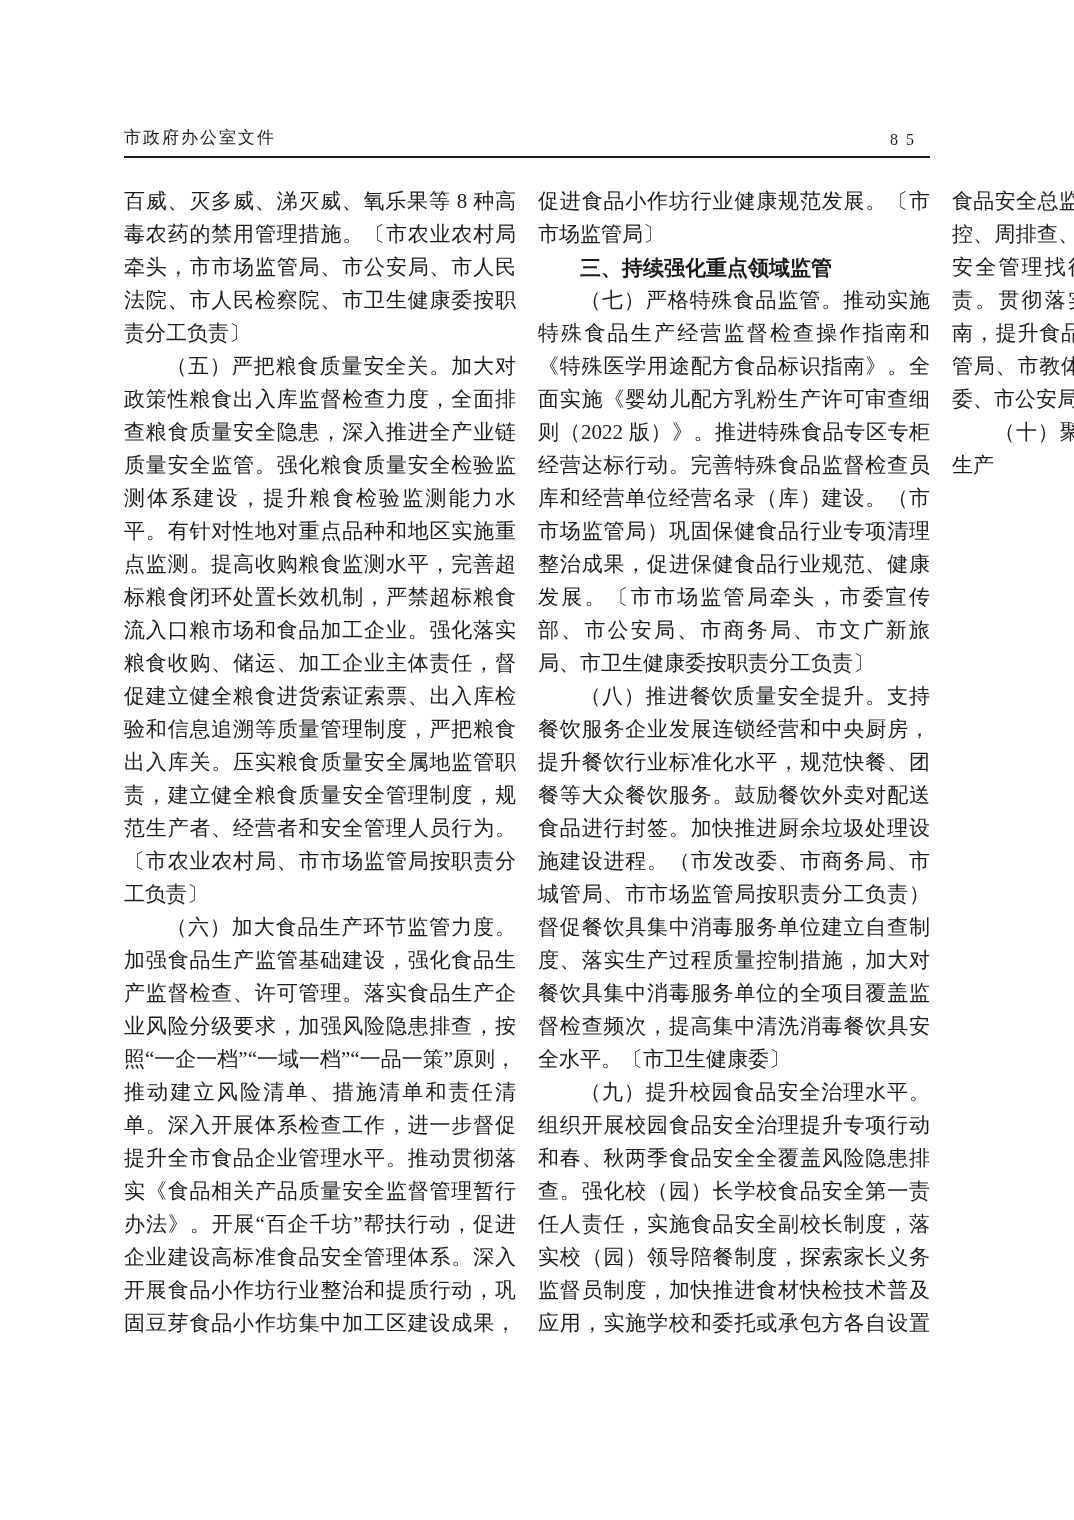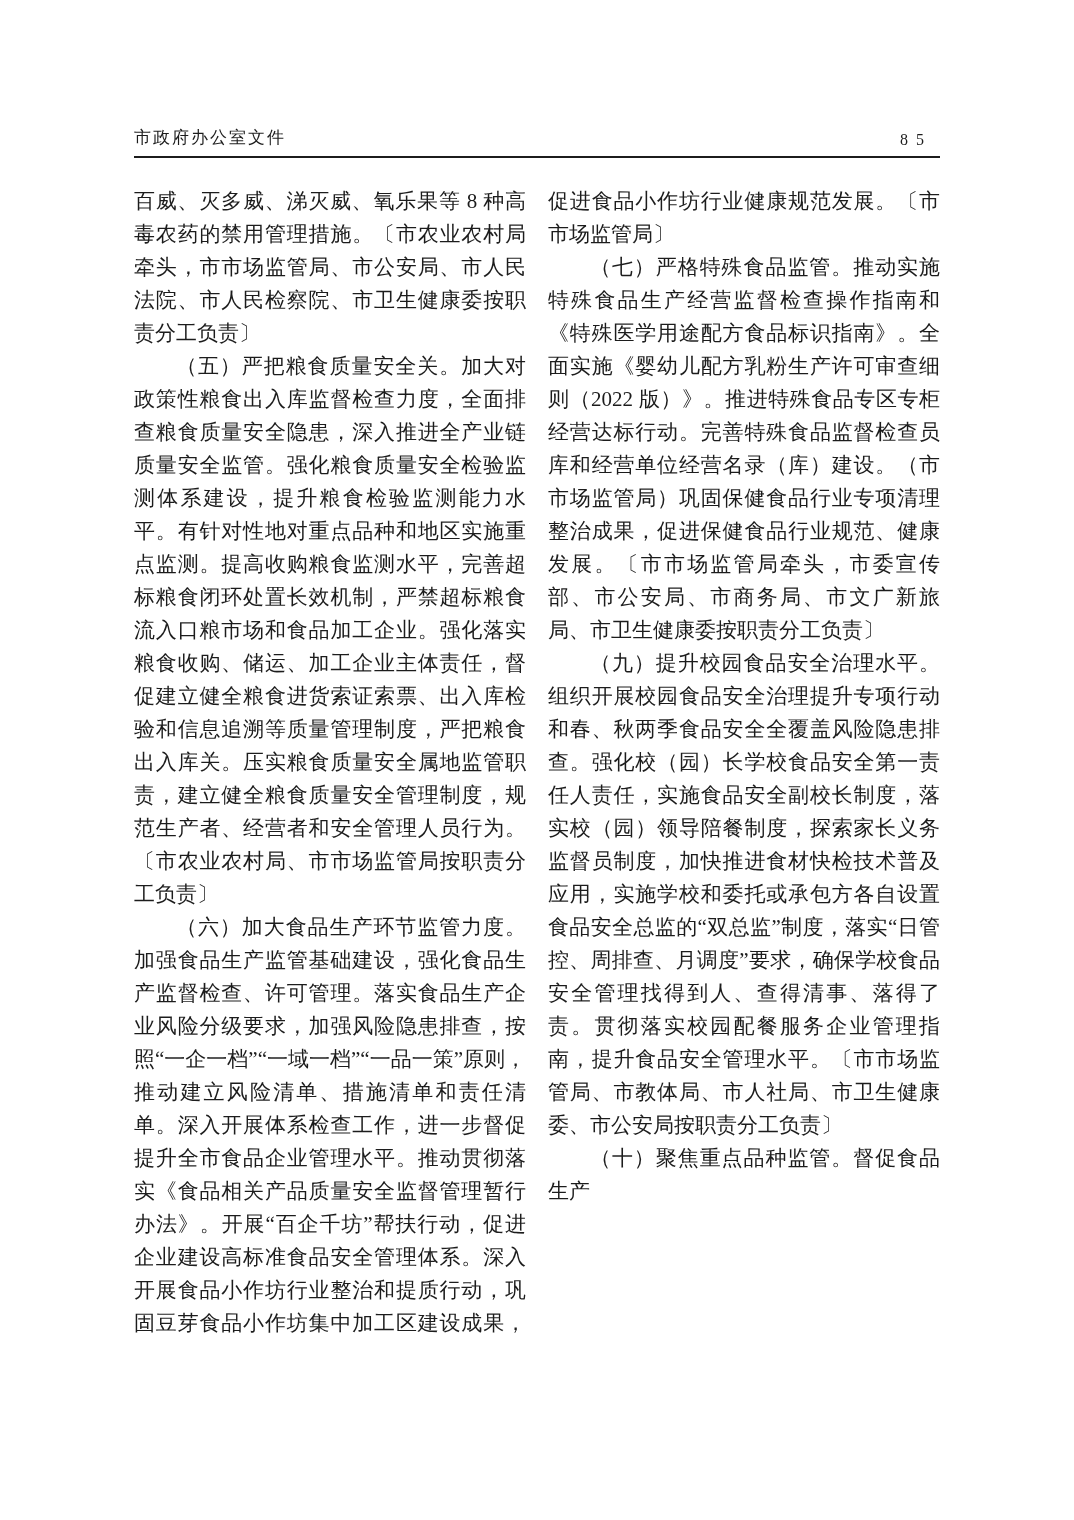--- a/index.html
+++ b/index.html
@@ -11,21 +11,21 @@
     position: relative;
     width: 1074px;
     height: 1520px;
     background: #ffffff;
     font-family: "Liberation Serif", "DejaVu Serif", serif;
     color: #1c1c1c;
     overflow: hidden;
   }
   .content {
     position: absolute;
-    left: 134px;
+    left: 124px;
     top: 126px;
     width: 806px;
   }
   .header-row {
     display: flex;
     justify-content: space-between;
     align-items: flex-end;
     padding-bottom: 7px;
   }
   .header-title {
@@ -71,18 +71,20 @@
   <div class="content">
     <div class="header-row">
       <span class="header-title">市政府办公室文件</span>
       <span class="page-number">8 5</span>
     </div>
     <div class="rule"></div>
     <div class="columns">
         <p class="para">百威、灭多威、涕灭威、氧乐果等 8 种高毒农药的禁用管理措施。〔市农业农村局牵头，市市场监管局、市公安局、市人民法院、市人民检察院、市卫生健康委按职责分工负责〕</p>
         <p class="para indent">（五）严把粮食质量安全关。加大对政策性粮食出入库监督检查力度，全面排查粮食质量安全隐患，深入推进全产业链质量安全监管。强化粮食质量安全检验监测体系建设，提升粮食检验监测能力水平。有针对性地对重点品种和地区实施重点监测。提高收购粮食监测水平，完善超标粮食闭环处置长效机制，严禁超标粮食流入口粮市场和食品加工企业。强化落实粮食收购、储运、加工企业主体责任，督促建立健全粮食进货索证索票、出入库检验和信息追溯等质量管理制度，严把粮食出入库关。压实粮食质量安全属地监管职责，建立健全粮食质量安全管理制度，规范生产者、经营者和安全管理人员行为。〔市农业农村局、市市场监管局按职责分工负责〕</p>
         <p class="para indent">（六）加大食品生产环节监管力度。加强食品生产监管基础建设，强化食品生产监督检查、许可管理。落实食品生产企业风险分级要求，加强风险隐患排查，按照“一企一档”“一域一档”“一品一策”原则，推动建立风险清单、措施清单和责任清单。深入开展体系检查工作，进一步督促提升全市食品企业管理水平。推动贯彻落实《食品相关产品质量安全监督管理暂行办法》。开展“百企千坊”帮扶行动，促进企业建设高标准食品安全管理体系。深入开展食品小作坊行业整治和提质行动，巩固豆芽食品小作坊集中加工区建设成果，促进食品小作坊行业健康规范发展。〔市市场监管局〕</p>
+        <p class="para indent heading">三、持续强化重点领域监管</p>
         <p class="para indent">（七）严格特殊食品监管。推动实施特殊食品生产经营监督检查操作指南和《特殊医学用途配方食品标识指南》。全面实施《婴幼儿配方乳粉生产许可审查细则（2022 版）》。推进特殊食品专区专柜经营达标行动。完善特殊食品监督检查员库和经营单位经营名录（库）建设。（市市场监管局）巩固保健食品行业专项清理整治成果，促进保健食品行业规范、健康发展。〔市市场监管局牵头，市委宣传部、市公安局、市商务局、市文广新旅局、市卫生健康委按职责分工负责〕</p>
+        <p class="para indent">（八）推进餐饮质量安全提升。支持餐饮服务企业发展连锁经营和中央厨房，提升餐饮行业标准化水平，规范快餐、团餐等大众餐饮服务。鼓励餐饮外卖对配送食品进行封签。加快推进厨余垃圾处理设施建设进程。（市发改委、市商务局、市城管局、市市场监管局按职责分工负责）督促餐饮具集中消毒服务单位建立自查制度、落实生产过程质量控制措施，加大对餐饮具集中消毒服务单位的全项目覆盖监督检查频次，提高集中清洗消毒餐饮具安全水平。〔市卫生健康委〕</p>
         <p class="para indent">（九）提升校园食品安全治理水平。组织开展校园食品安全治理提升专项行动和春、秋两季食品安全全覆盖风险隐患排查。强化校（园）长学校食品安全第一责任人责任，实施食品安全副校长制度，落实校（园）领导陪餐制度，探索家长义务监督员制度，加快推进食材快检技术普及应用，实施学校和委托或承包方各自设置食品安全总监的“双总监”制度，落实“日管控、周排查、月调度”要求，确保学校食品安全管理找得到人、查得清事、落得了责。贯彻落实校园配餐服务企业管理指南，提升食品安全管理水平。〔市市场监管局、市教体局、市人社局、市卫生健康委、市公安局按职责分工负责〕</p>
         <p class="para indent">（十）聚焦重点品种监管。督促食品生产</p>
       </div>
   </div>
 </div>
 
 </body></html>

